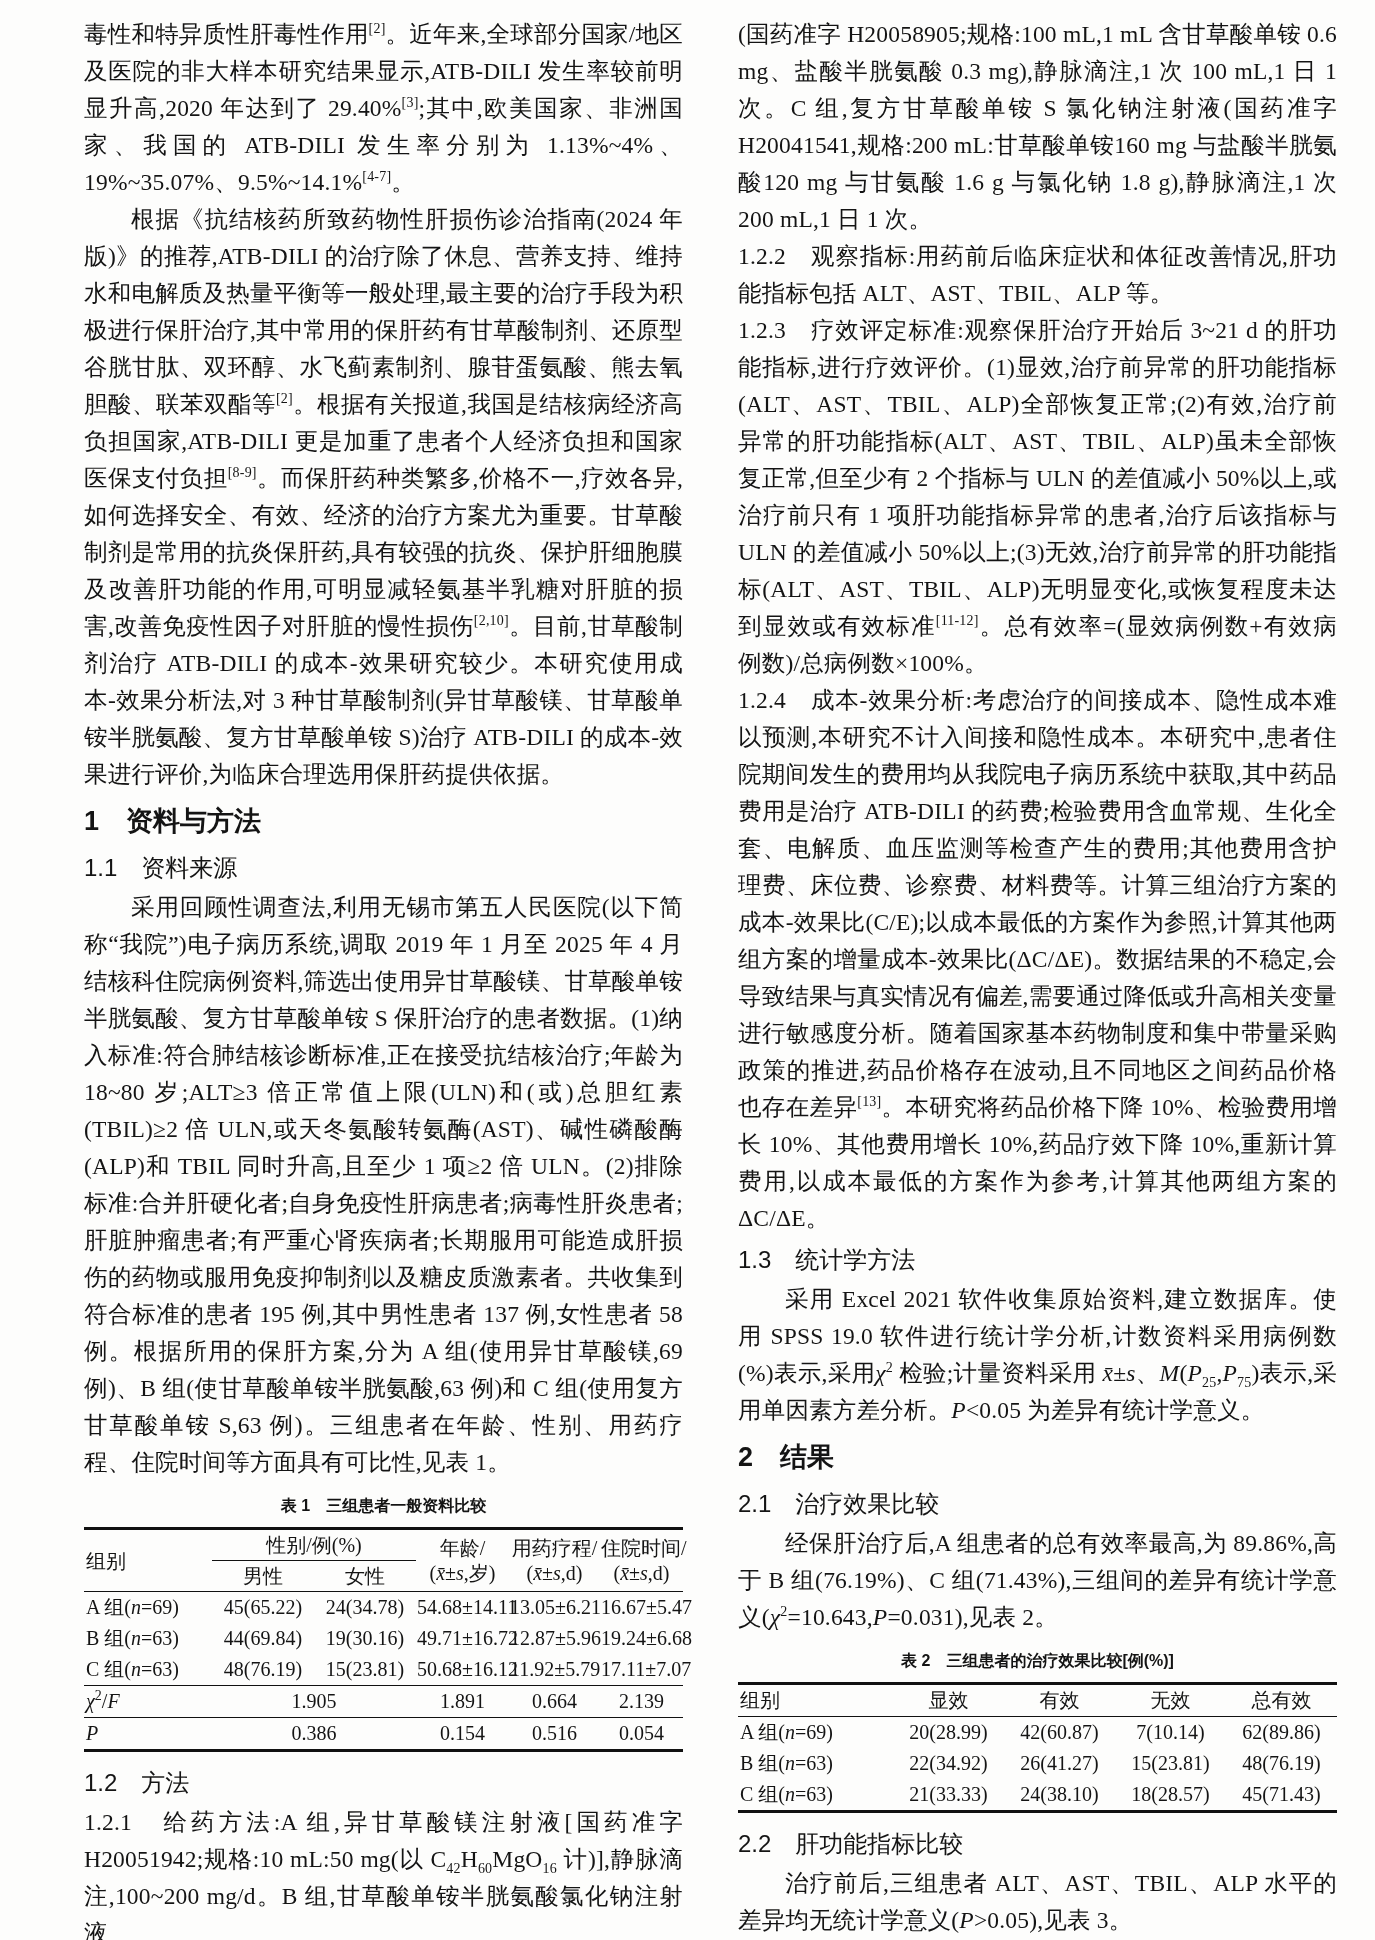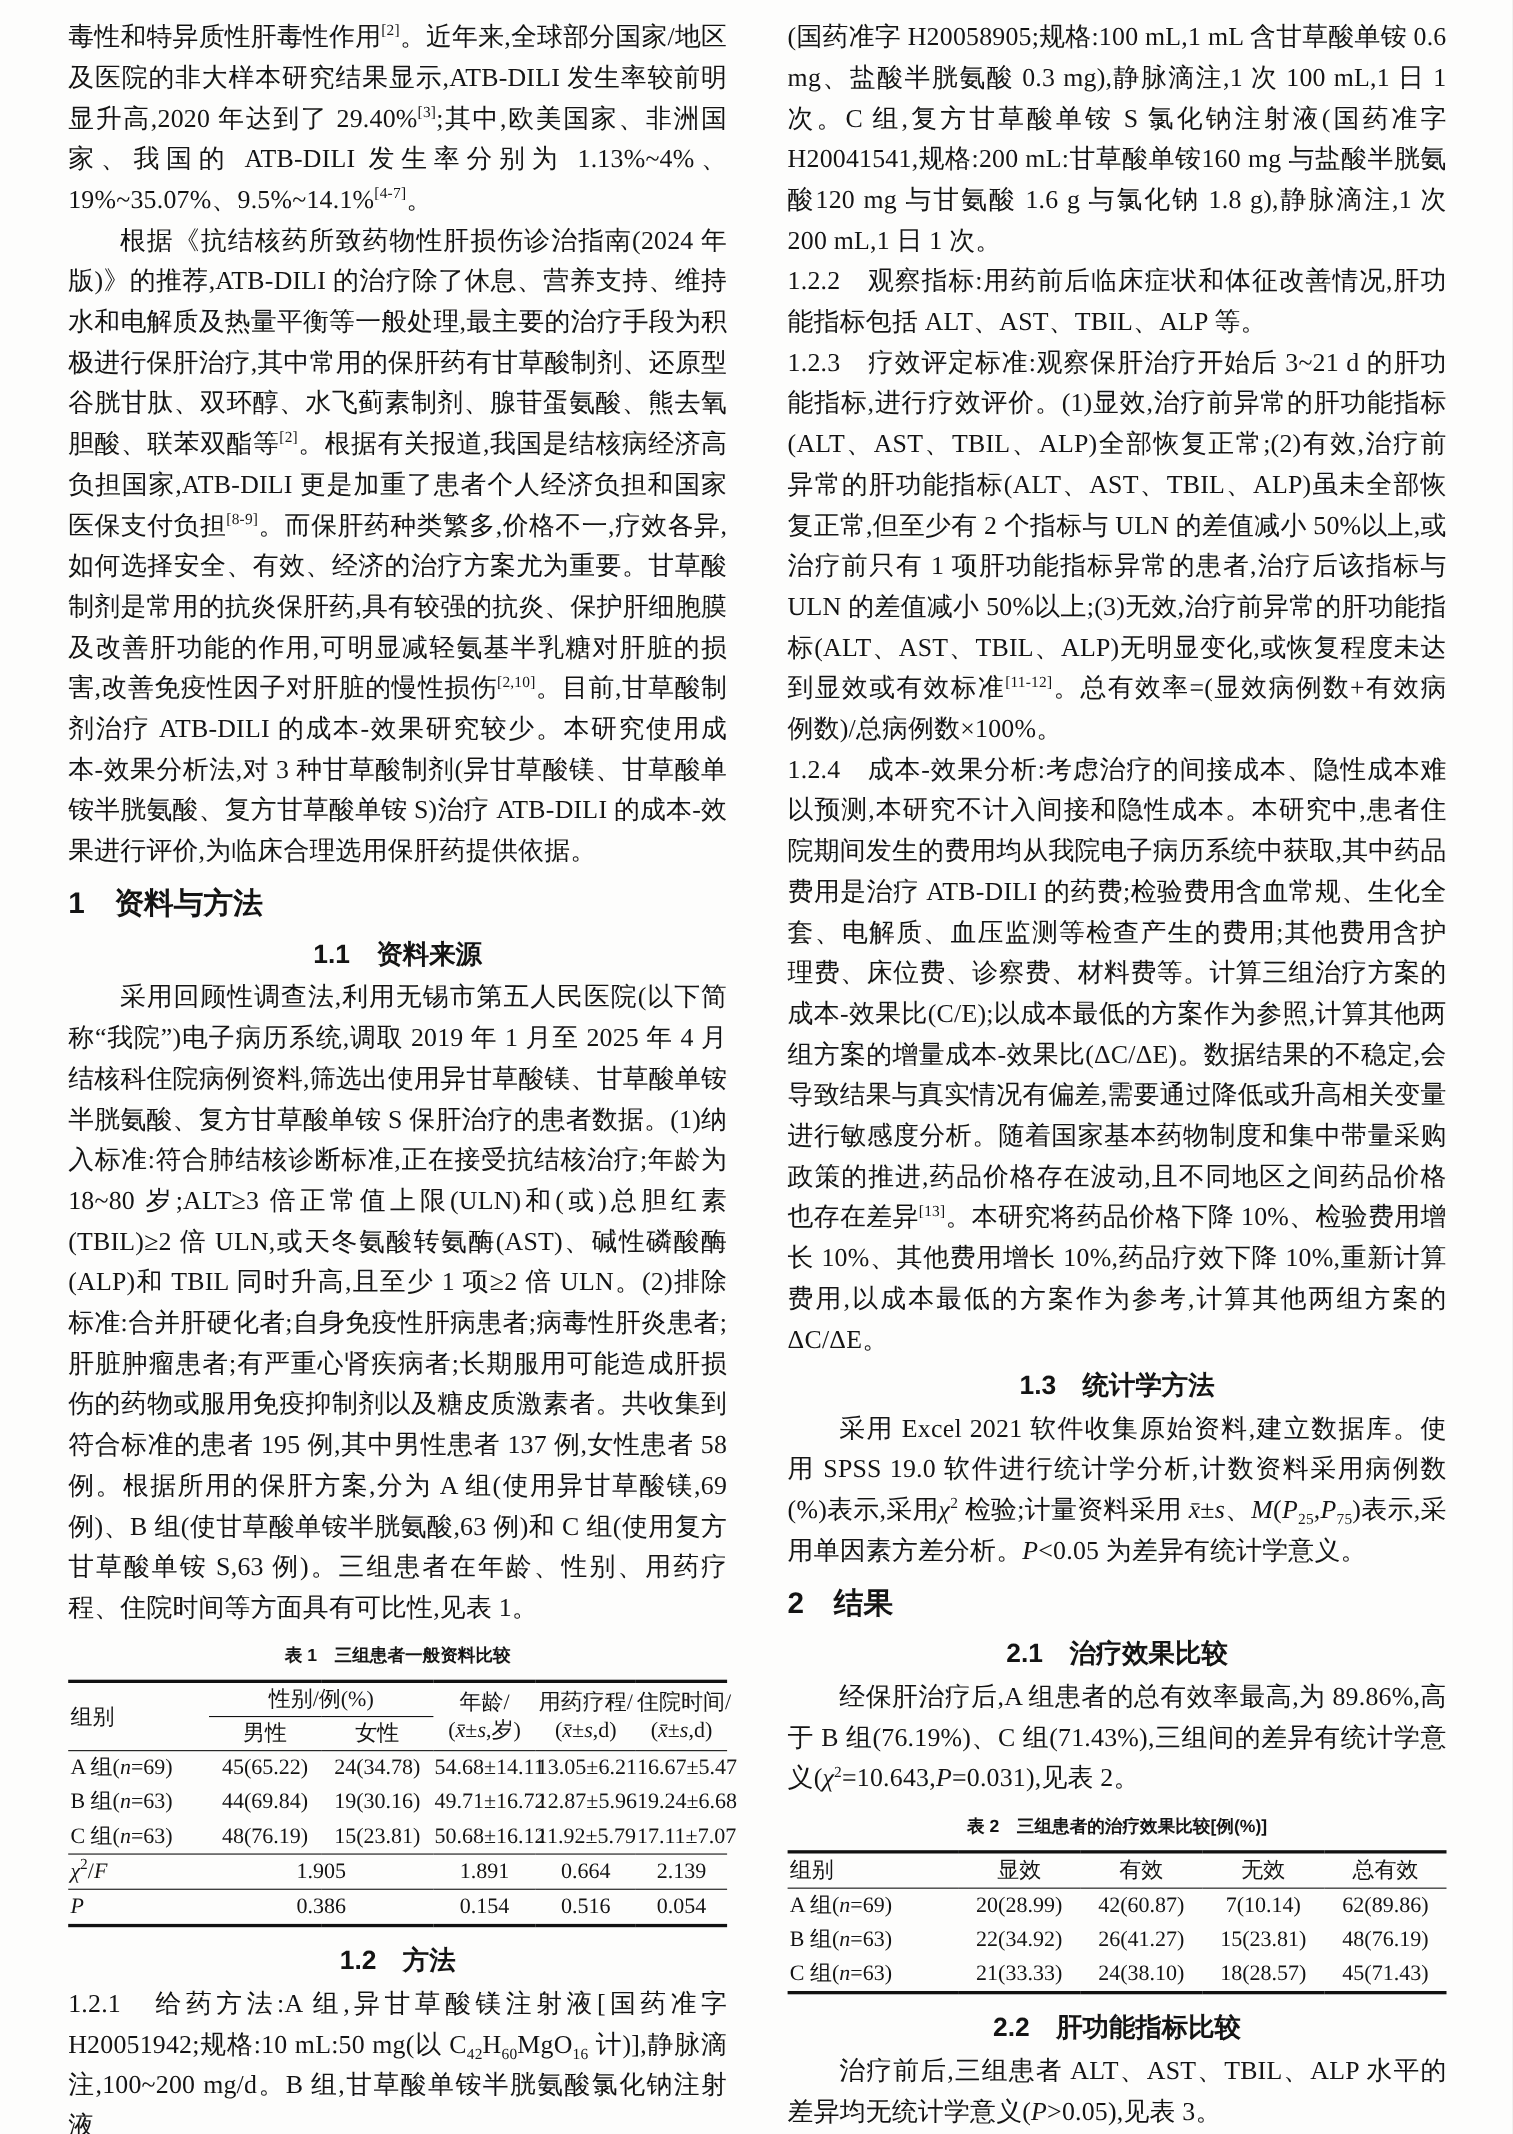--- a/index.html
+++ b/index.html
@@ -1,39 +1,39 @@
 <!DOCTYPE html>
 <html lang="zh"><head>
 <meta charset="utf-8">
 <style>
   html,body{margin:0;padding:0;background:#e8e8e8;}
   .page{
     width:1375px;height:1940px;box-sizing:border-box;margin:0 auto;
     background:#fdfdfc;color:#141414;
-    padding:16px 60px 0 62px;
+    padding:16px 60px 0 84px;
     display:flex;gap:55px;
     font-family:"Liberation Serif","DejaVu Serif",serif;
     overflow:hidden;
   }
   .col{width:599px;min-width:599px;display:flex;flex-direction:column;}
   p.body{
     margin:0;font-size:23.5px;line-height:37px;text-align:justify;
     text-justify:inter-ideograph;letter-spacing:0.2px;
   }
   p.ind{text-indent:2em;}
   sup{font-size:14px;line-height:0;vertical-align:super;}
   sub{font-size:14px;line-height:0;vertical-align:sub;}
   i{font-style:italic;}
   .sec{
     font-family:"Liberation Sans","DejaVu Sans",sans-serif;
     font-size:27px;font-weight:700;margin:10px 0 6px;line-height:36px;
   }
   .subsec{
     font-family:"Liberation Sans","DejaVu Sans",sans-serif;
-    font-size:24px;font-weight:700;margin:6px 0 4px;line-height:34px;text-align:center;
+    font-size:24px;font-weight:400;margin:6px 0 4px;line-height:34px;
   }
   .tcap{
     font-family:"Liberation Sans","DejaVu Sans",sans-serif;
     font-size:16px;font-weight:700;text-align:center;margin:10px 0 6px;line-height:30px;
   }
   table.tbl{
     width:100%;border-collapse:collapse;table-layout:fixed;
     border-top:3px solid #111;border-bottom:3px solid #111;
     font-size:20px;line-height:25px;margin:0 0 8px;
   }

